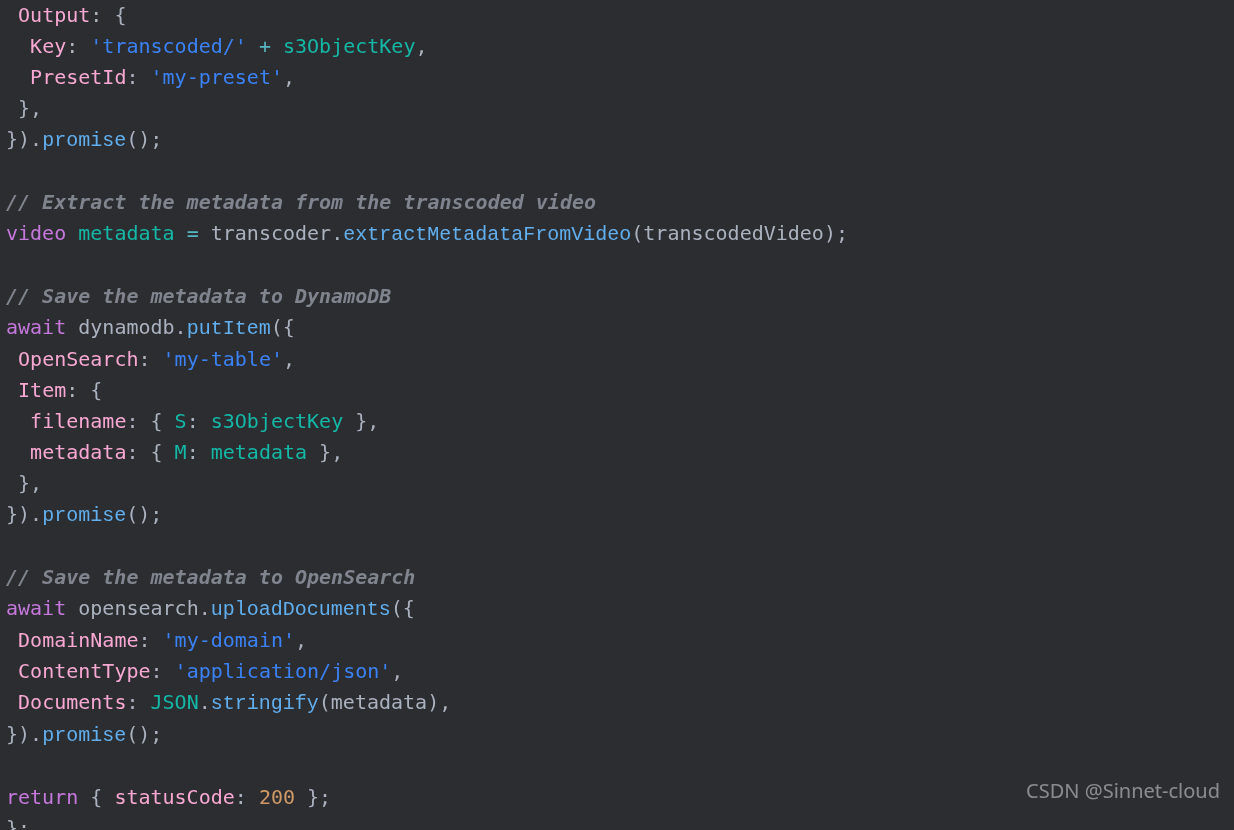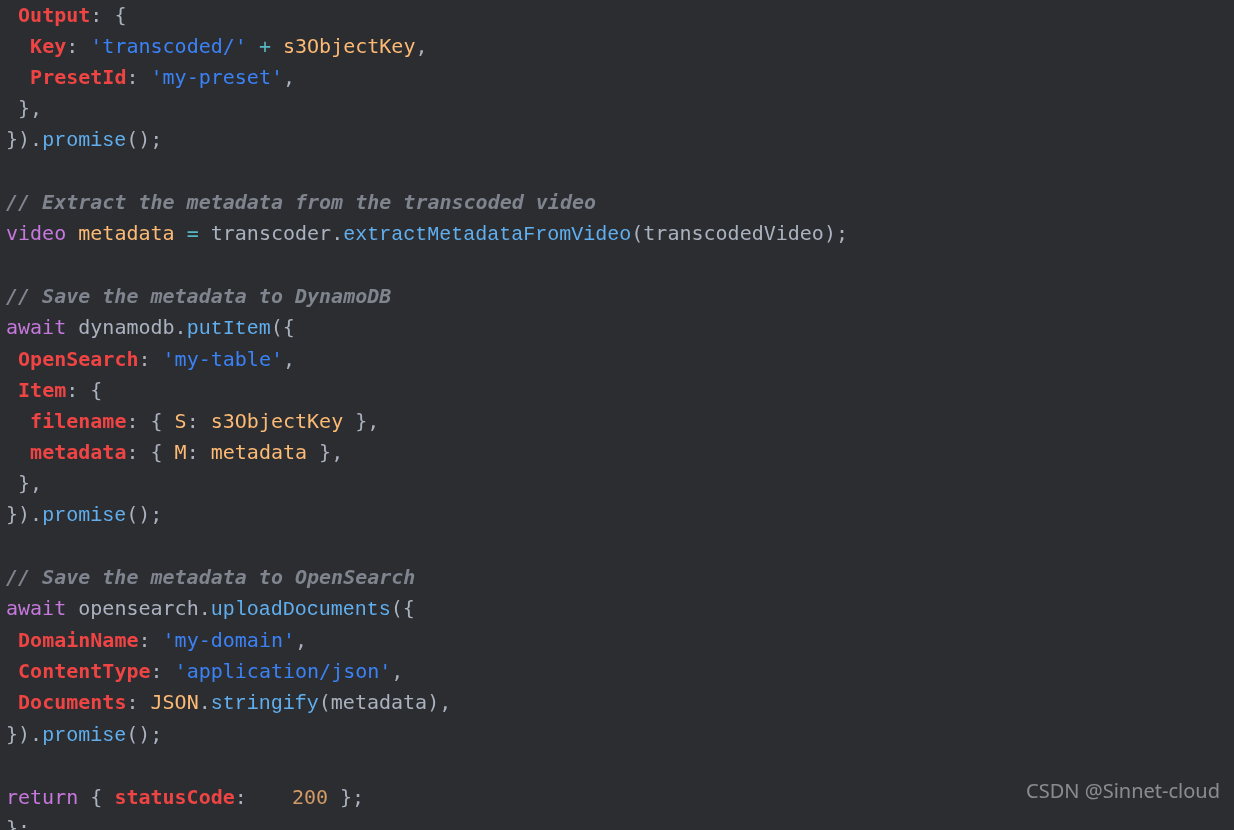--- a/index.html
+++ b/index.html
@@ -1,24 +1,24 @@
 <!DOCTYPE html>
 <html><head>
 <meta charset="utf-8">
 <style>
   html,body{margin:0;padding:0;width:1234px;height:830px;background:#2b2d31;overflow:hidden;}
   body{font-family:ui-monospace,Menlo,Consolas,monospace;font-size:20px;line-height:31px;color:#b5bac1;}
   .editor{position:absolute;left:6px;top:0;right:0;padding-top:0;}
   .line{white-space:pre;}
   .k{color:#c678dd;}        
-  .pc{color:#ef4444;font-weight:bold;}       
+  .pc{color:#f9a8d4;}       
   .s{color:#3b82f6;}        
-  .v{color:#fdba74;}        
+  .v{color:#14b8a6;}        
   .fn{color:#61afef;font-family:Liberation Mono, monospace;}       
-  .n{color:#d19a66;margin-left:33px;}        
+  .n{color:#d19a66;}        
   .id{color:#abb2bf;}       
   .pu{color:#abb2bf;}       
   .op{color:#56b6c2;}       
   .cm{color:#7f848e;font-style:italic;font-weight:bold;} 
   .gap{height:31px;}
   .wm{position:absolute;right:14px;bottom:24px;font-family:system-ui,Arial,sans-serif;font-size:20px;color:rgba(255,255,255,0.45);}
 </style>
 </head>
 <body>
 

